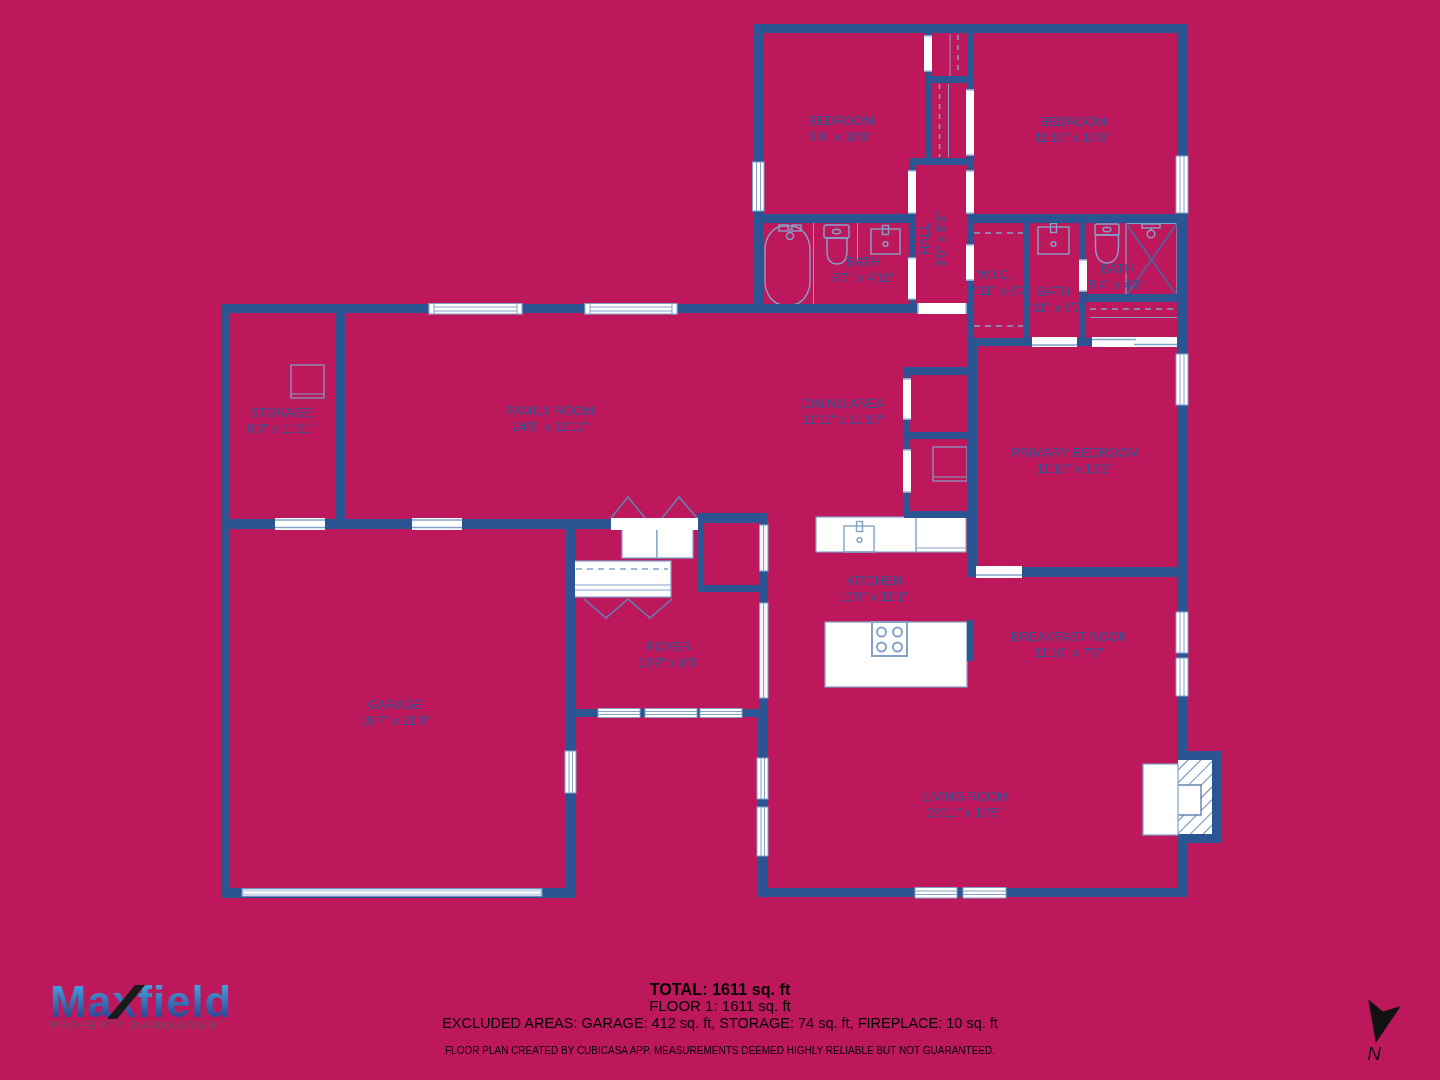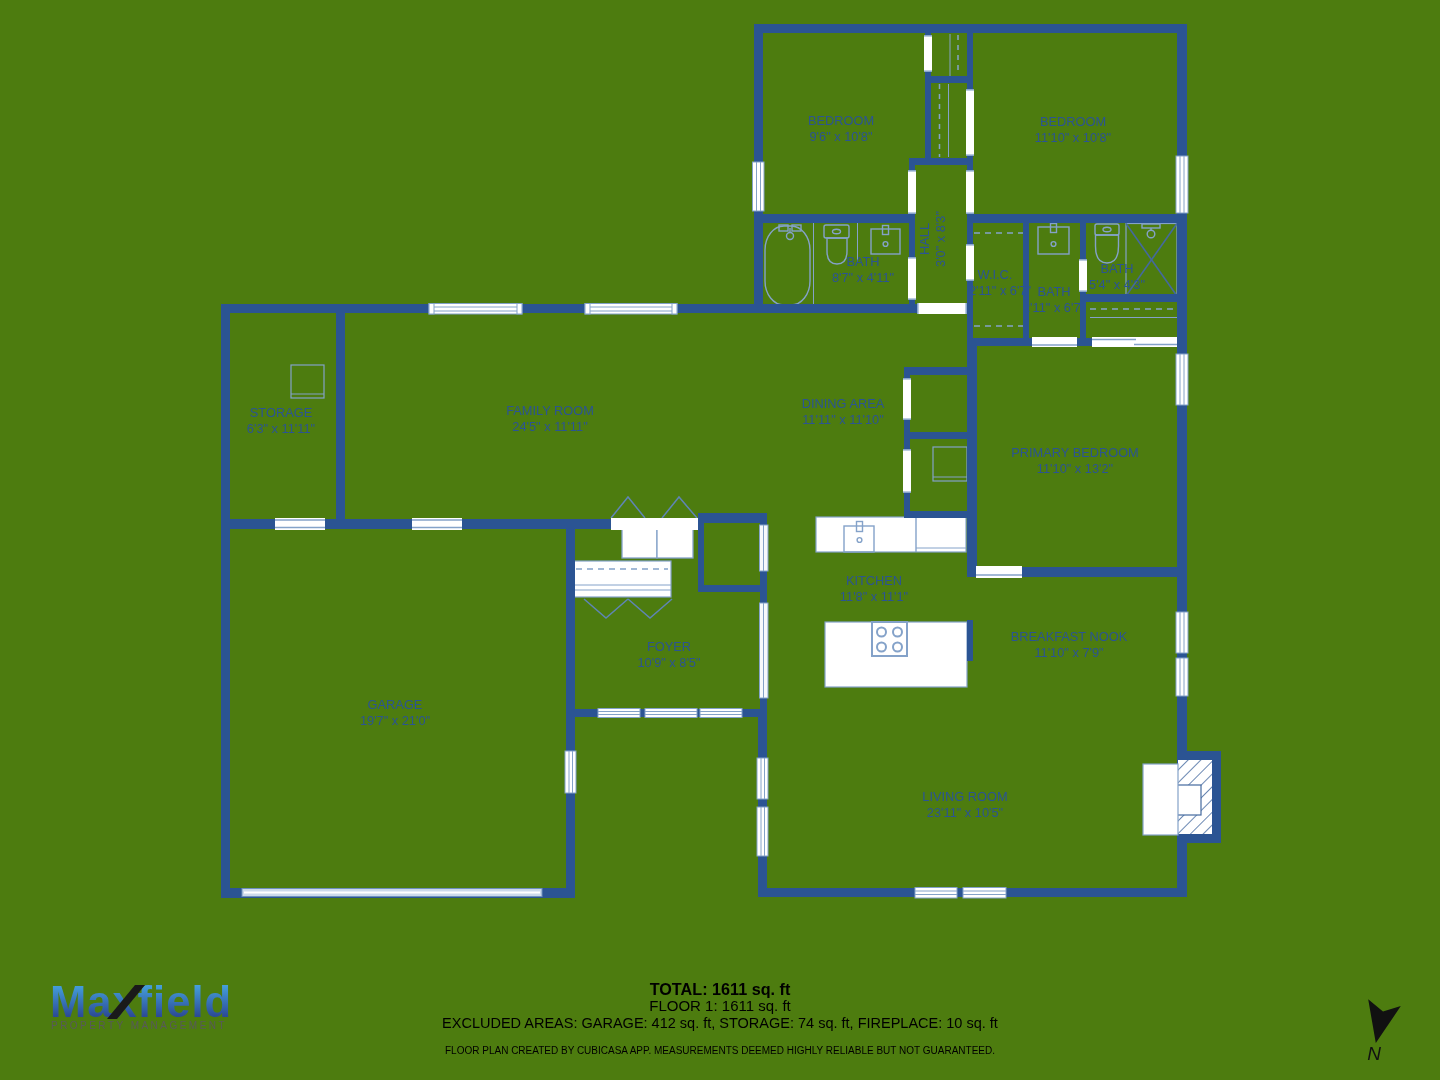--- a/index.html
+++ b/index.html
@@ -1,16 +1,16 @@
 <!DOCTYPE html>
 <html><head>
 <meta charset="utf-8">
 <style>
   html,body{margin:0;padding:0;background:#fff;}
-  #page{position:relative;width:1440px;height:1080px;background:#4d7c0f;overflow:hidden;
+  #page{position:relative;width:1440px;height:1080px;background:#be185d;overflow:hidden;
         font-family:"Liberation Sans", sans-serif;}
   svg{display:block;}
   text{font-family:"Liberation Sans", sans-serif;}
 </style>
 </head>
 <body>
 <div id="page">
 <svg width="1440" height="1080" viewBox="0 0 1440 1080">
 <defs>
   <linearGradient id="lg" x1="0" y1="985" x2="0" y2="1018" gradientUnits="userSpaceOnUse">

